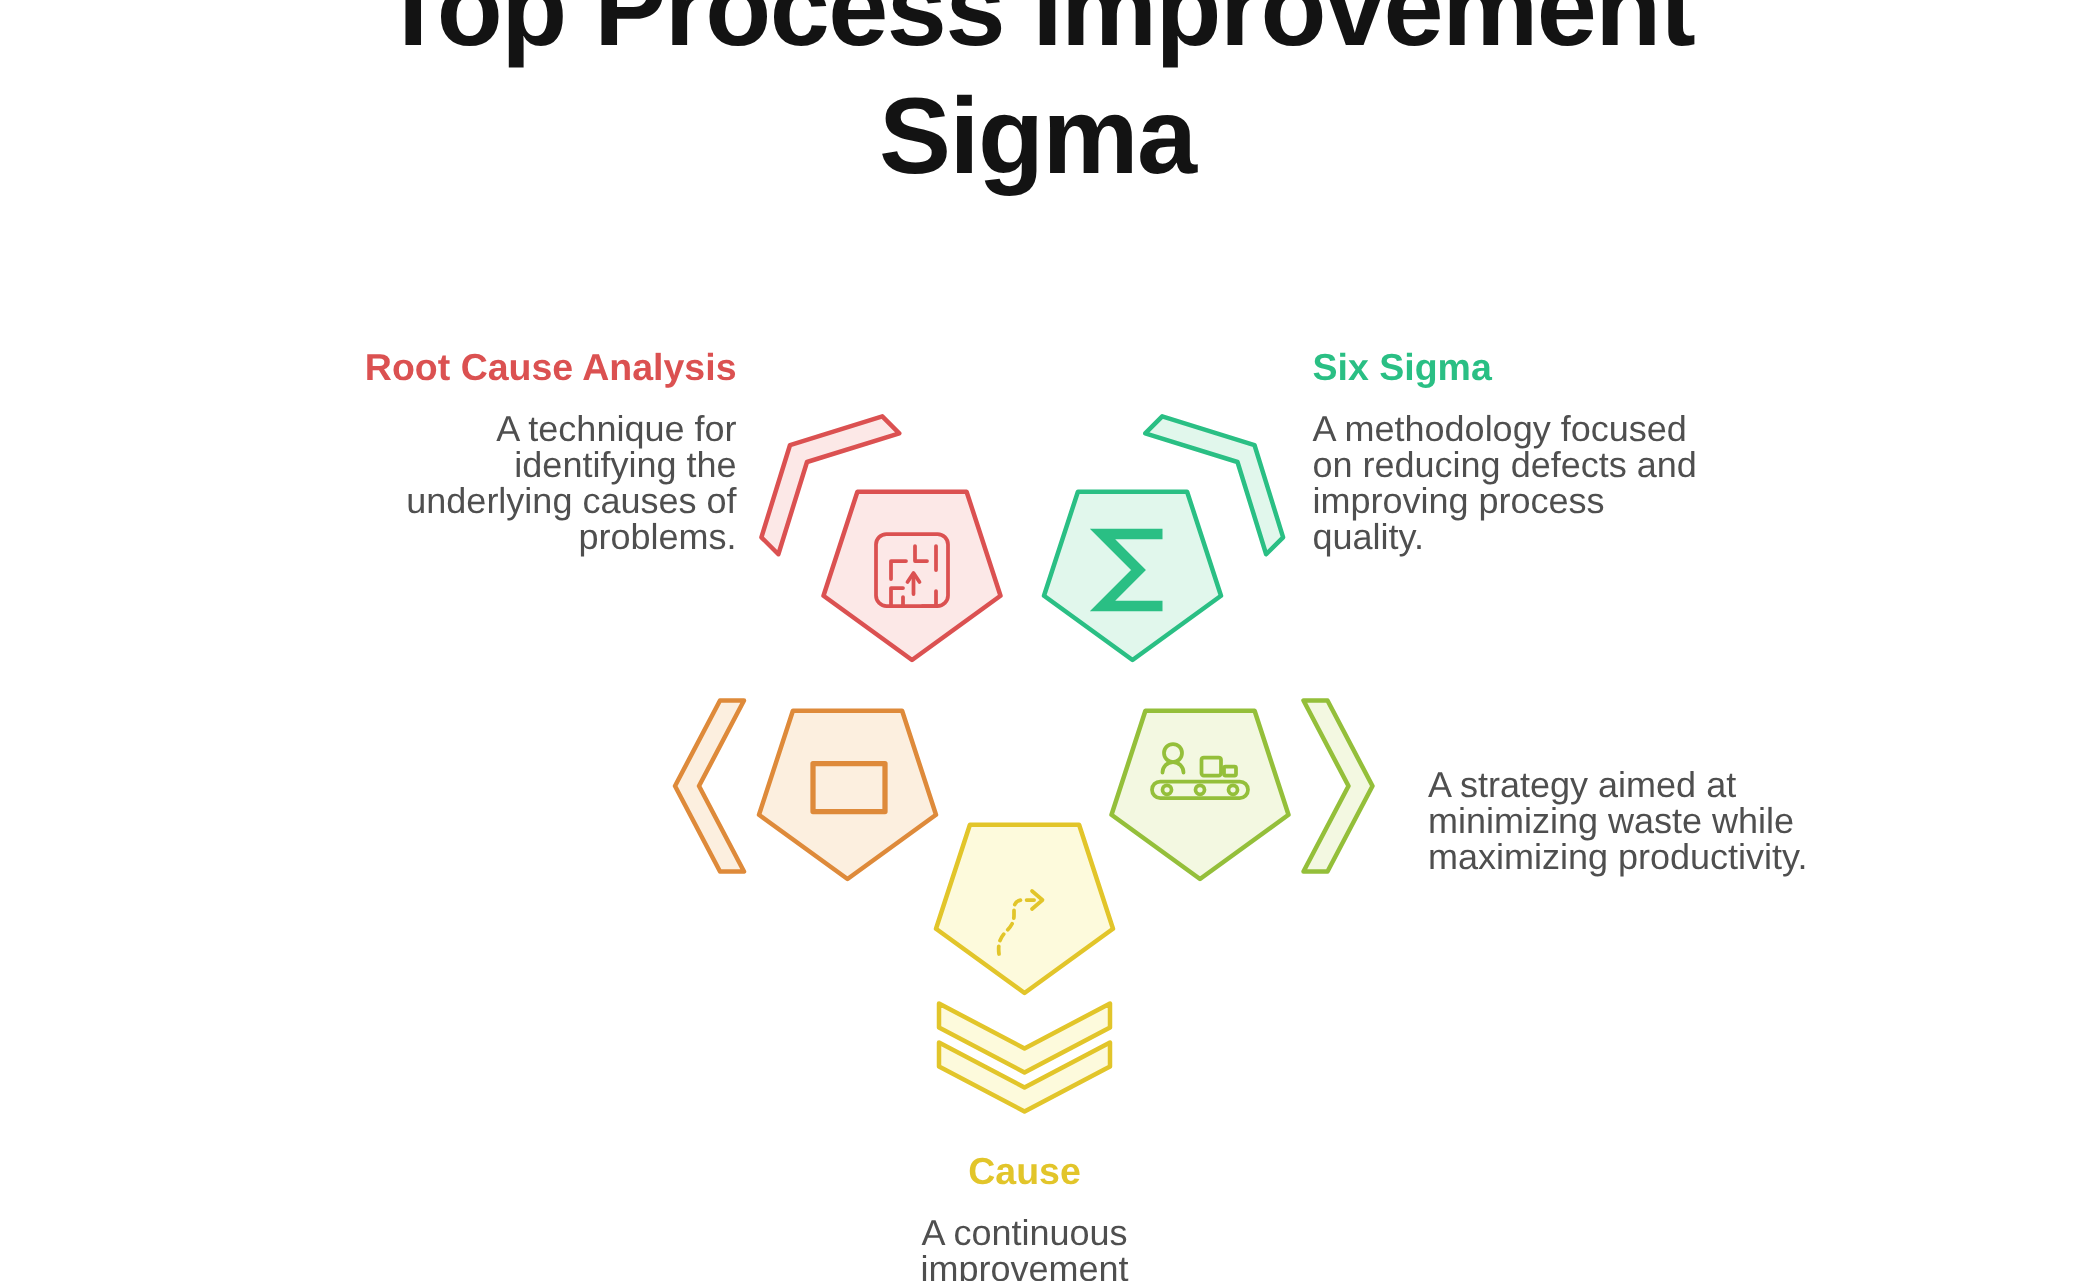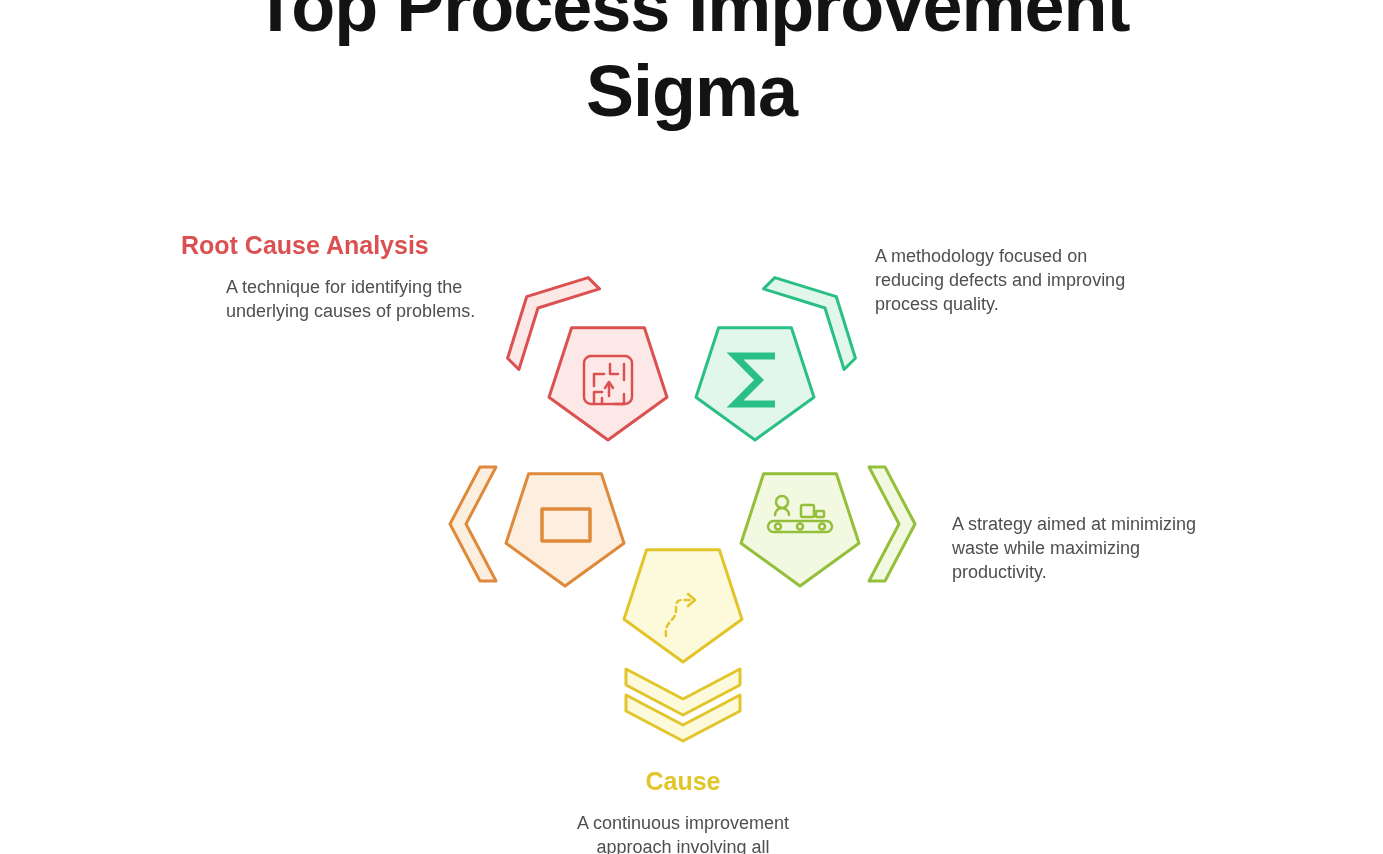--- a/index.html
+++ b/index.html
@@ -8,25 +8,25 @@
     font-family:"Liberation Sans",sans-serif;
     text-decoration:underline;
   }
   
   .title{
     position:absolute;top:-36px;left:0;width:100%;text-align:center;
     font-weight:800;color:#131313;font-size:72px;line-height:85px;letter-spacing:-1px;
   }
   
   .txt{position:absolute;}
-  .txt.align-right{}
+  .txt.align-right{text-align:right;}
   .txt.align-left{text-align:left;}
   .txt.align-center{text-align:center;}
   .hd{margin:0;font-size:25px;line-height:31px;font-weight:700;color:var(--c);}
-  .desc{margin:14px 0 0 0;font-size:18px;line-height:24px;color:#4f4f4f;}
+  .desc{margin:14px 0 0 0;font-size:24px;line-height:24px;color:#4f4f4f;}
   .align-right .desc{margin-left:auto;}
   .align-center .desc{margin-left:auto;margin-right:auto;}
   
   svg.unit{position:absolute;display:block;}
   .pent{fill:var(--f);stroke:var(--c);stroke-width:3;stroke-linejoin:round;}
   .chev{fill:var(--f);stroke:var(--c);stroke-width:3;stroke-linejoin:round;}
   .ic *{stroke:var(--c);fill:none;stroke-width:2.5;stroke-linecap:round;stroke-linejoin:round;}
   .ic .thick{stroke-width:7;stroke-linecap:butt;stroke-linejoin:miter;}
   .ic .box{stroke-width:3.5;}
   .ic .dash{stroke-dasharray:5 4;}
@@ -58,20 +58,21 @@
         <path d="M136 128 v10 h-9"></path>
         <path d="M114 138 v-6"></path>
         <path d="M121 130 v-12"></path>
         <path d="M117 122 l4 -6 4 6"></path>
       </g>
     </svg>
   </div>
 
   <div style="--c: #2abf84; --f: #e1f7ec;">
     <div class="txt align-left" style="left:875px;top:230px;width:310px">
+      <h3 class="hd">Six Sigma</h3>
       <p class="desc" style="width:262px">A methodology focused on reducing defects and improving process quality.</p>
     </div>
     <svg class="unit" style="left:635px;top:266px" width="240" height="240" viewBox="0 0 240 240">
       <polygon class="chev" points="63,181 120,211 177,181 177,197 120,227 63,197" transform="rotate(-135 120 112)"></polygon>
       <polygon class="pent" points="120,174 61,131.2 83.6,61.8 156.4,61.8 179,131.2"></polygon>
       <g class="ic">
         <polyline class="thick" points="140,90 100,90 124,114 100,138 140,138"></polyline>
       </g>
     </svg>
   </div>

